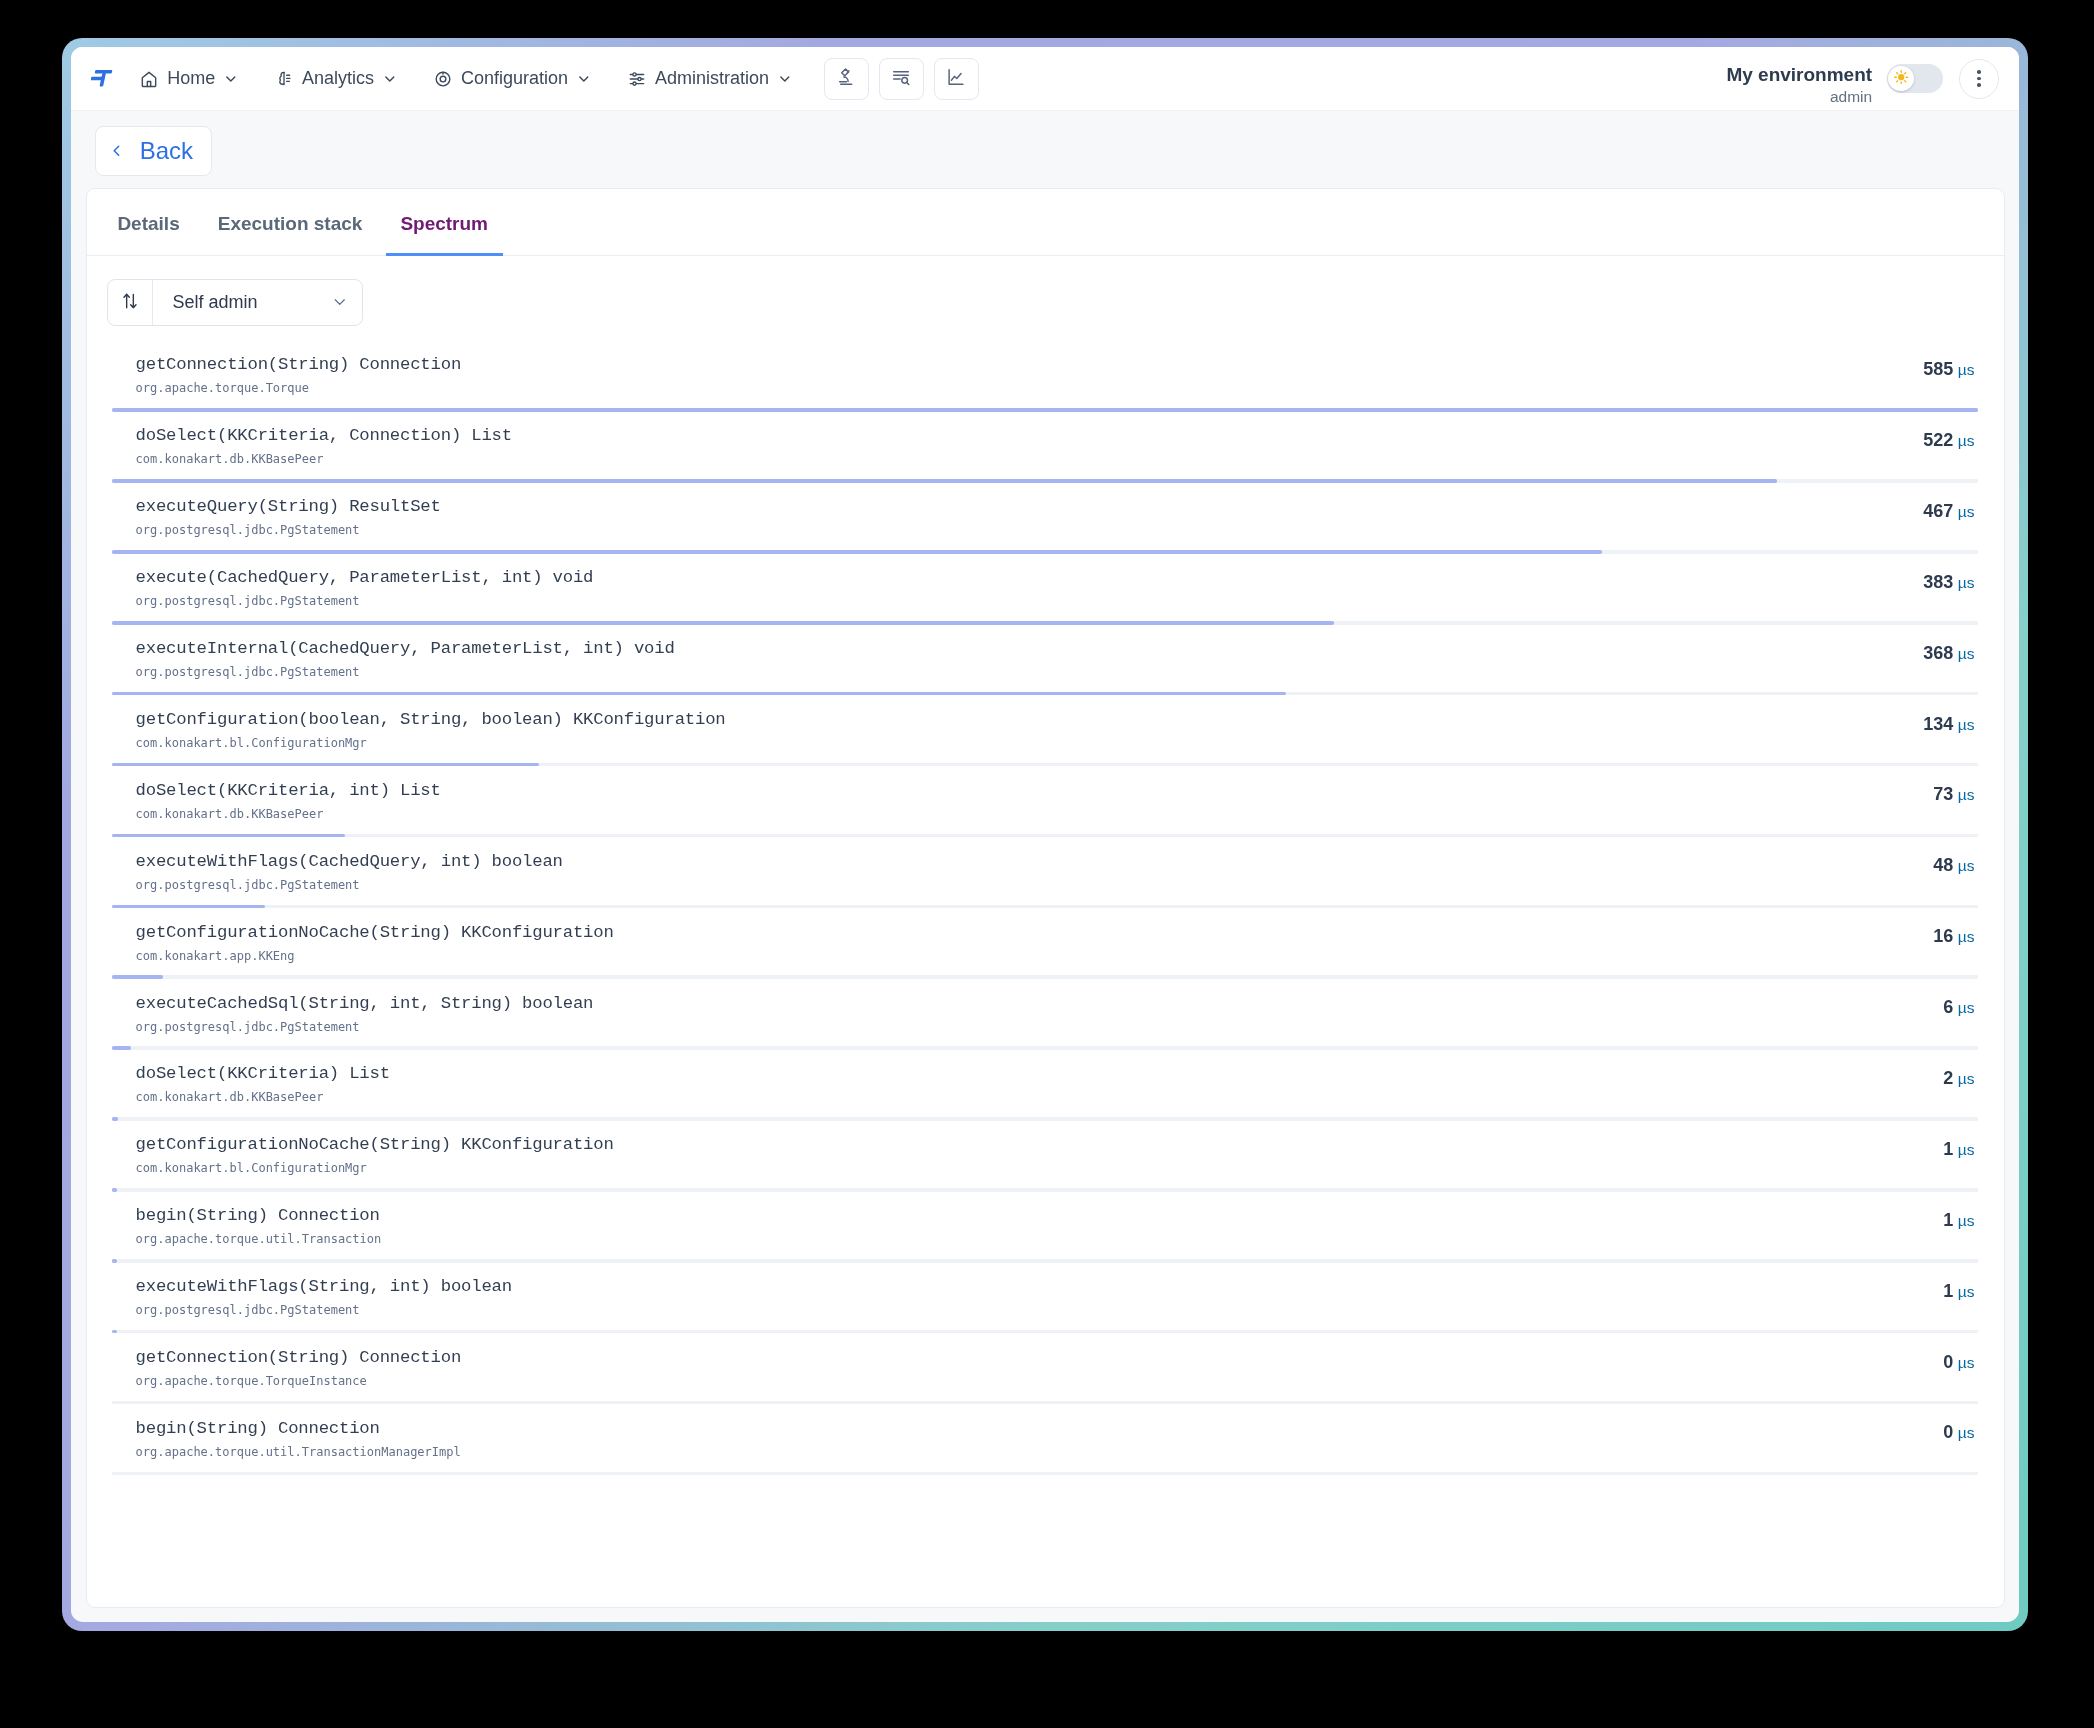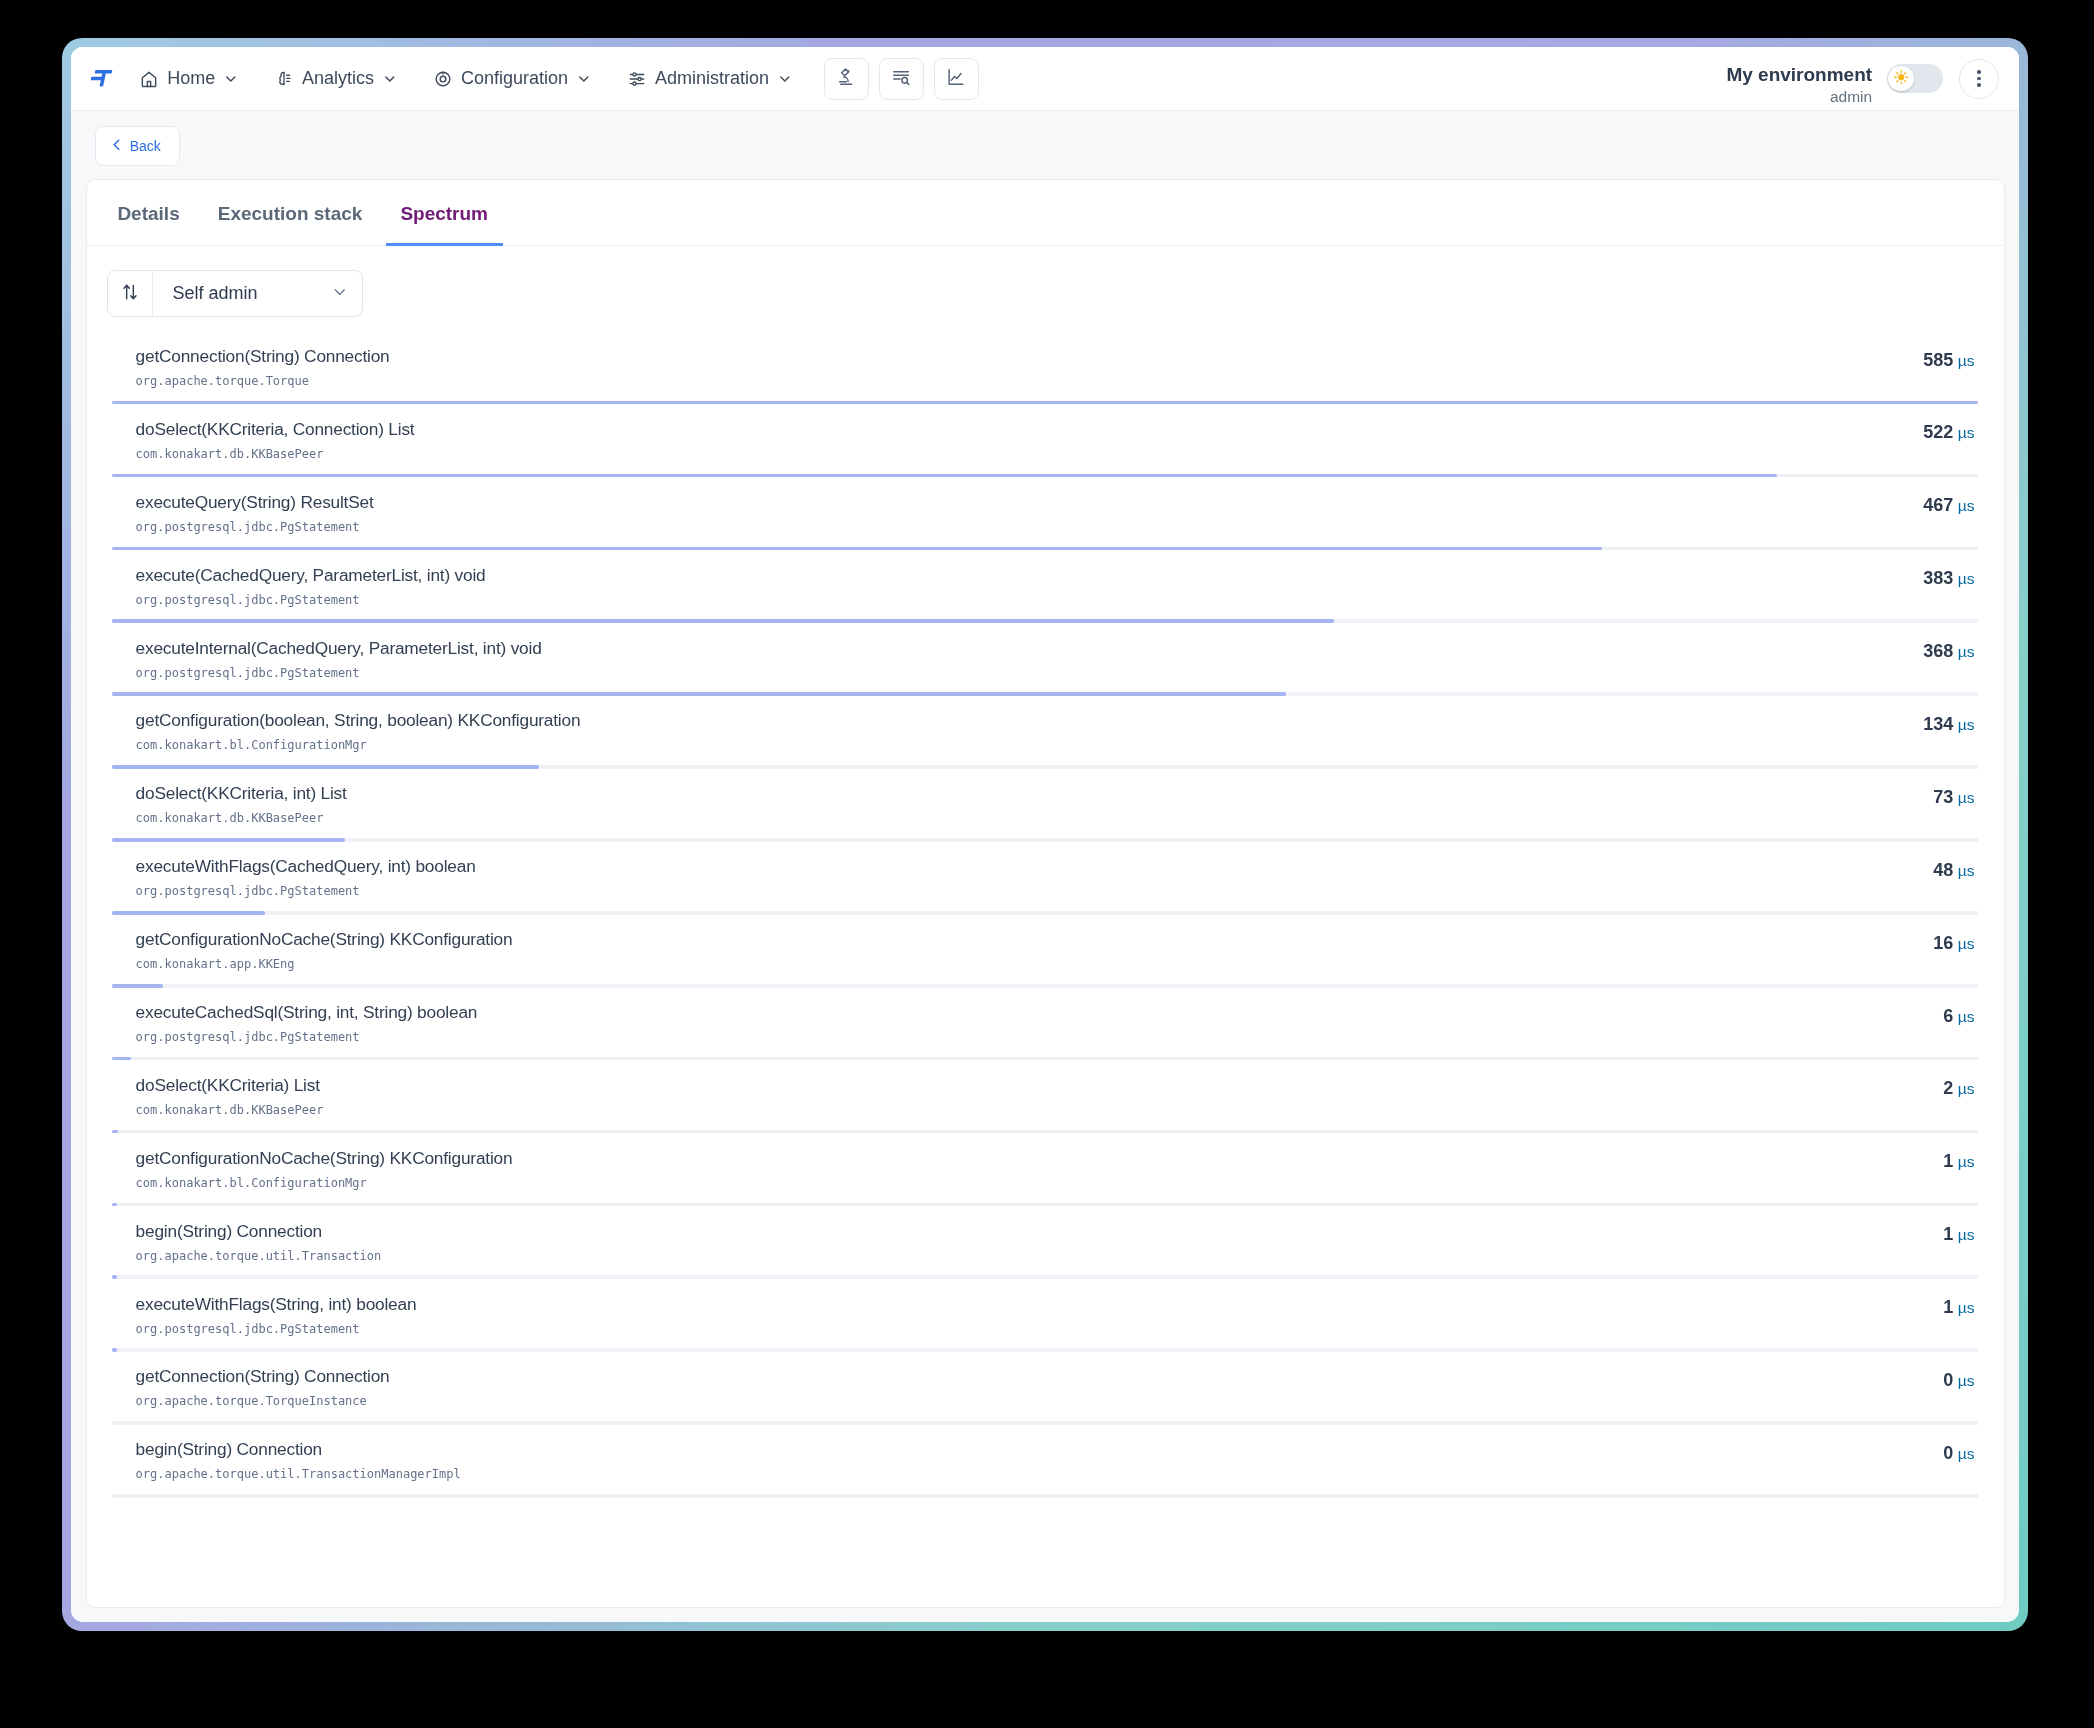--- a/index.html
+++ b/index.html
@@ -138,27 +138,27 @@
   .kebab-dot { width: 3.6px; height: 3.6px; border-radius: 50%; background: #4a5668; }
 
   
   .backbar {
     padding: 14.5px 0 12.7px 23.6px;
     flex: 0 0 auto;
   }
   .back-btn {
     display: inline-flex;
     align-items: center;
-    gap: 5px;
+    gap: 15px;
     background: #ffffff;
     border: 0.9px solid #e4e8ef;
     border-radius: 8.2px;
     padding: 10px 18px 10px 13.6px;
     color: #2f6fe4;
-    font-size: 14px;
+    font-size: 24px;
     cursor: pointer;
   }
 
   
   .content-card {
     margin: 0 14.5px 14.5px 14.5px;
     background: #ffffff;
     border: 0.9px solid #e8ebf1;
     border-radius: 9px;
     flex: 1 1 auto;
@@ -229,21 +229,21 @@
     position: relative;
     display: flex;
     align-items: flex-start;
     padding: 14.5px 3.6px 16.4px 23.6px;
     min-height: 67px;
   }
 
   .srow-main { flex: 1 1 auto; min-width: 0; }
 
   .srow-method {
-    font-family: Liberation Sans, sans-serif;
+    font-family: Liberation Mono, monospace;
     font-size: 17.3px;
     color: #323f52;
     letter-spacing: -0.2px;
     white-space: nowrap;
     overflow: hidden;
     text-overflow: ellipsis;
   }
   .srow-class {
     font-family: "DejaVu Sans Mono", monospace;
     font-size: 12px;

